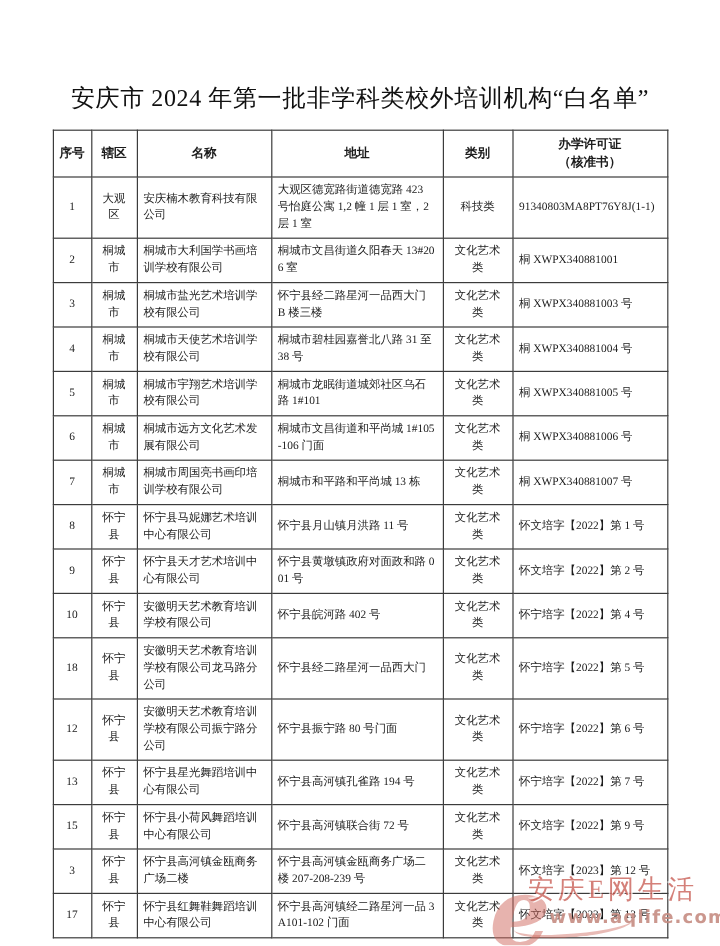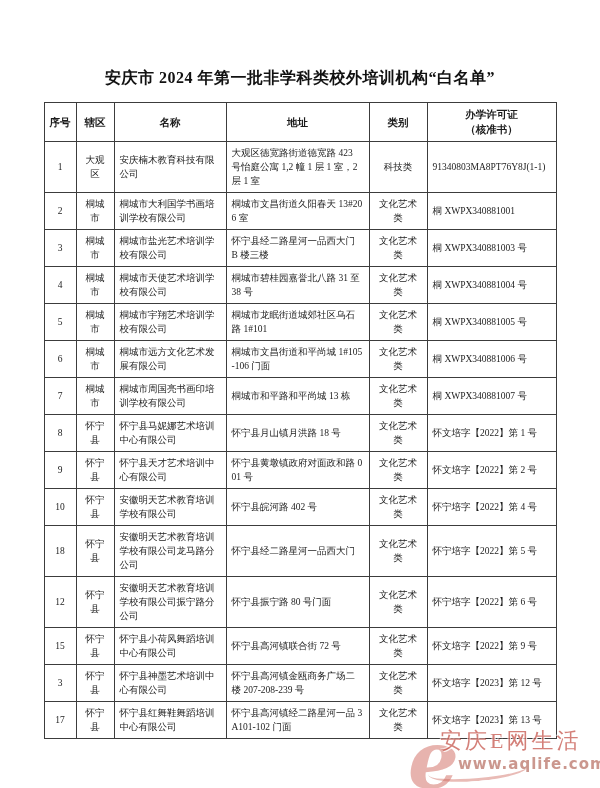--- a/index.html
+++ b/index.html
@@ -12,22 +12,22 @@
     position: relative;
     width: 600px;
     height: 788px;
     background: #ffffff;
     overflow: hidden;
   }
   .title {
     margin: 0;
     padding: 68px 0 13px 0;
     text-align: center;
-    font-size: 16px;
-    font-weight: bold;
+    font-size: 20px;
+    font-weight: normal;
     color: #111111;
     letter-spacing: 0.5px;
   }
   table.whitelist {
     border-collapse: collapse;
     table-layout: fixed;
     width: 512px;
     margin: 0 auto;
   }
   .whitelist th, .whitelist td {
@@ -185,21 +185,21 @@
     <td class="c-district">桐城市</td>
     <td class="c-name">桐城市周国亮书画印培训学校有限公司</td>
     <td class="c-address">桐城市和平路和平尚城 13 栋</td>
     <td class="c-category">文化艺术类</td>
     <td class="c-license">桐 XWPX340881007 号</td>
   </tr>
         <tr>
     <td class="c-no">8</td>
     <td class="c-district">怀宁县</td>
     <td class="c-name">怀宁县马妮娜艺术培训中心有限公司</td>
-    <td class="c-address">怀宁县月山镇月洪路 18 号</td>
+    <td class="c-address">怀宁县月山镇月洪路 11 号</td>
     <td class="c-category">文化艺术类</td>
     <td class="c-license">怀文培字【2022】第 1 号</td>
   </tr>
         <tr>
     <td class="c-no">9</td>
     <td class="c-district">怀宁县</td>
     <td class="c-name">怀宁县天才艺术培训中心有限公司</td>
     <td class="c-address">怀宁县黄墩镇政府对面政和路 001 号</td>
     <td class="c-category">文化艺术类</td>
     <td class="c-license">怀文培字【2022】第 2 号</td>
@@ -222,31 +222,39 @@
   </tr>
         <tr>
     <td class="c-no">12</td>
     <td class="c-district">怀宁县</td>
     <td class="c-name">安徽明天艺术教育培训学校有限公司振宁路分公司</td>
     <td class="c-address">怀宁县振宁路 80 号门面</td>
     <td class="c-category">文化艺术类</td>
     <td class="c-license">怀宁培字【2022】第 6 号</td>
   </tr>
         <tr>
+    <td class="c-no">13</td>
+    <td class="c-district">怀宁县</td>
+    <td class="c-name">怀宁县星光舞蹈培训中心有限公司</td>
+    <td class="c-address">怀宁县高河镇孔雀路 194 号</td>
+    <td class="c-category">文化艺术类</td>
+    <td class="c-license">怀宁培字【2022】第 7 号</td>
+  </tr>
+        <tr>
     <td class="c-no">15</td>
     <td class="c-district">怀宁县</td>
     <td class="c-name">怀宁县小荷风舞蹈培训中心有限公司</td>
     <td class="c-address">怀宁县高河镇联合街 72 号</td>
     <td class="c-category">文化艺术类</td>
     <td class="c-license">怀文培字【2022】第 9 号</td>
   </tr>
         <tr>
     <td class="c-no">3</td>
     <td class="c-district">怀宁县</td>
-    <td class="c-name">怀宁县神墨艺术培训中心有限公司</td>
+    <td class="c-name">怀宁县高河镇金瓯商务广场二楼</td>
     <td class="c-address">怀宁县高河镇金瓯商务广场二楼 207-208-239 号</td>
     <td class="c-category">文化艺术类</td>
     <td class="c-license">怀文培字【2023】第 12 号</td>
   </tr>
         <tr>
     <td class="c-no">17</td>
     <td class="c-district">怀宁县</td>
     <td class="c-name">怀宁县红舞鞋舞蹈培训中心有限公司</td>
     <td class="c-address">怀宁县高河镇经二路星河一品 3A101-102 门面</td>
     <td class="c-category">文化艺术类</td>

